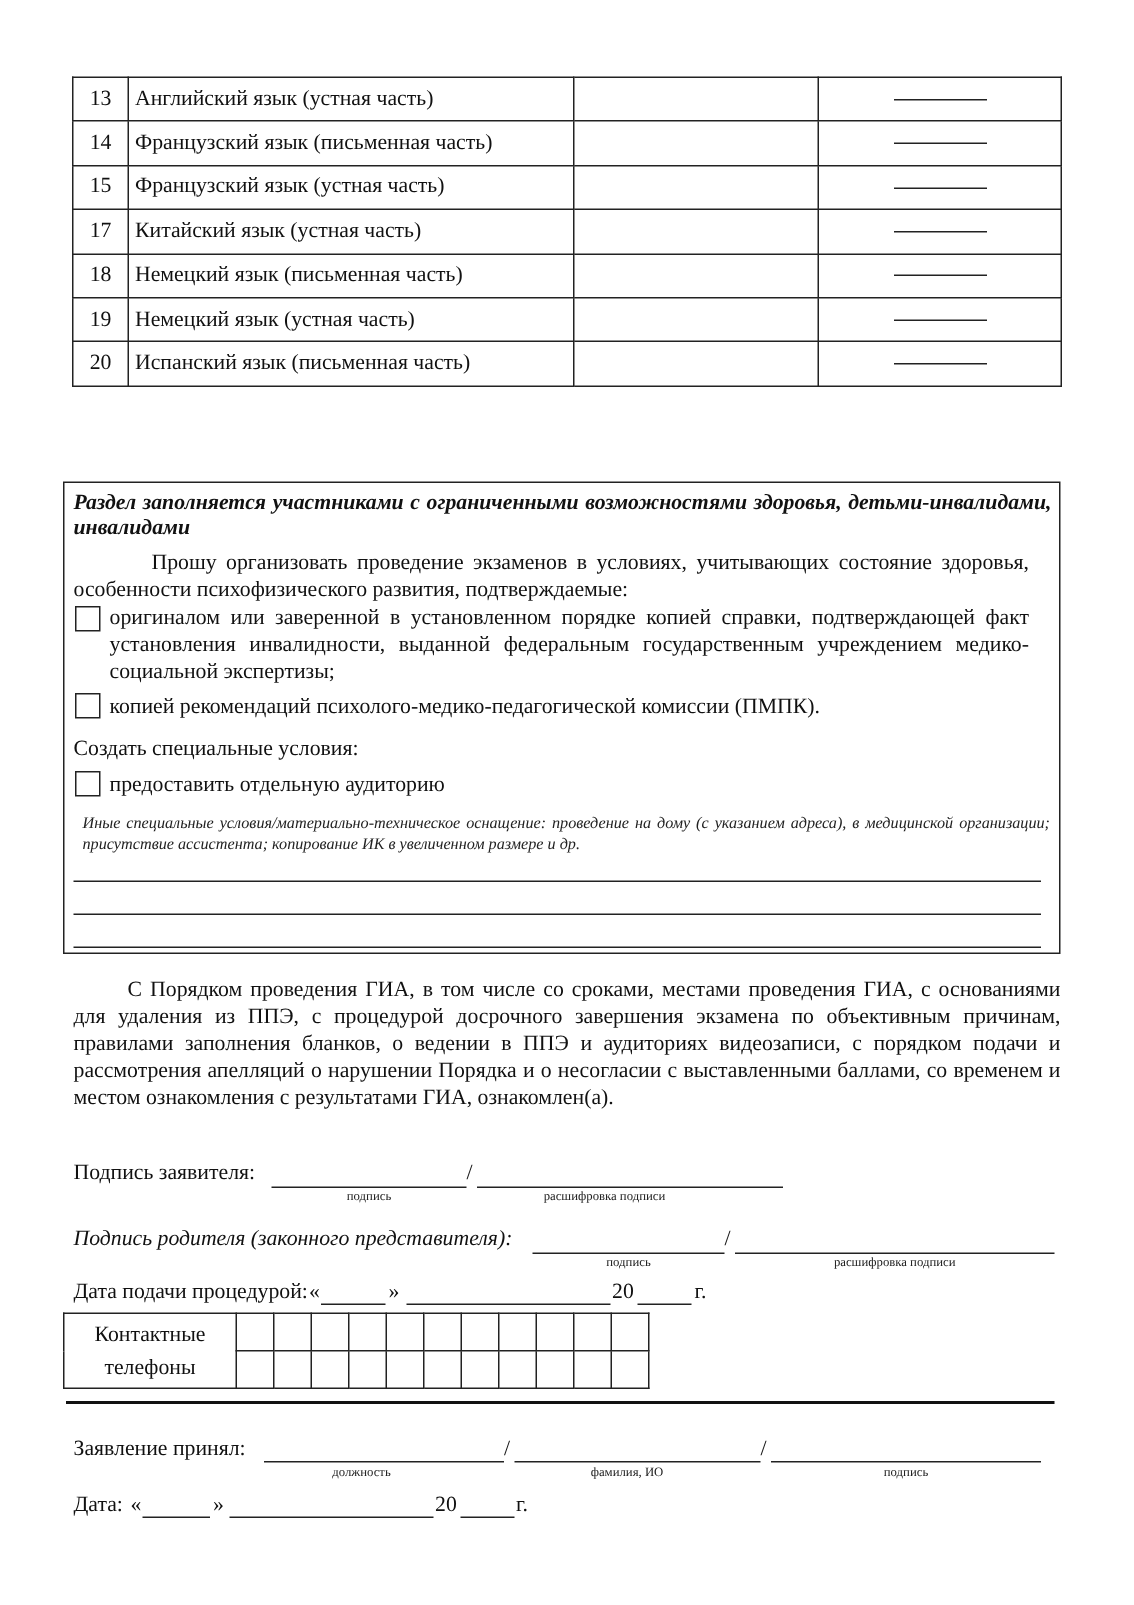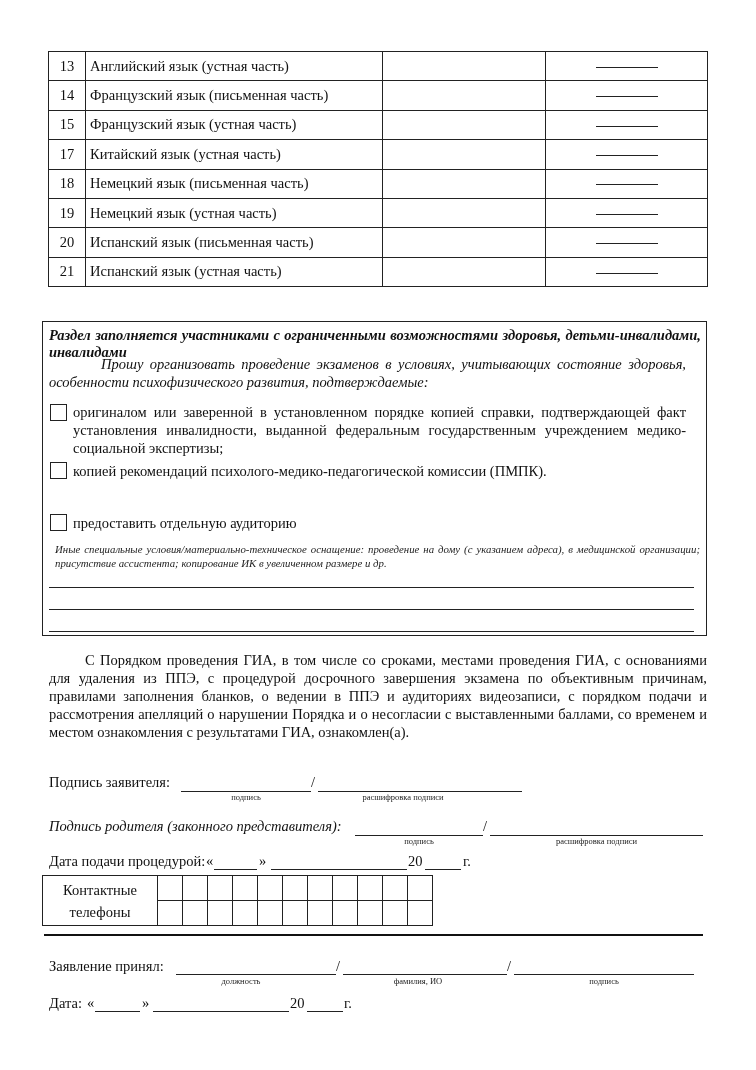--- a/index.html
+++ b/index.html
@@ -82,39 +82,34 @@
         <td class="subj">Немецкий язык (устная часть)</td>
         <td class="c3"></td>
         <td class="c4"><span class="dash"></span></td>
       </tr>
       <tr>
         <td class="num">20</td>
         <td class="subj">Испанский язык (письменная часть)</td>
         <td class="c3"></td>
         <td class="c4"><span class="dash"></span></td>
       </tr>
-      <tr>
-        <td class="num">21</td>
-        <td class="subj">Испанский язык (устная часть)</td>
-        <td class="c3"></td>
-        <td class="c4"><span class="dash"></span></td>
-      </tr>
     </tbody>
 </table>
 
 <div id="special">
   <div class="box-title">Раздел заполняется участниками с ограниченными возможностями здоровья, детьми-инвалидами, инвалидами</div>
-  <div class="para" style="left:6px; top:33px; width:637px; text-indent:52px; text-align-last:left;font-style:italic;">Прошу организовать проведение экзаменов в условиях, учитывающих состояние здоровья, особенности психофизического развития, подтверждаемые:</div>
+  <div class="para" style="left:6px; top:44px; width:637px; text-indent:52px; text-align-last:left;">Прошу организовать проведение экзаменов в условиях, учитывающих состояние здоровья, особенности психофизического развития, подтверждаемые:</div>
 
   <div class="cb" style="left:7px; top:82px;"></div>
   <div class="para" style="left:30px; top:81px; width:613px; text-align-last:left;">оригиналом или заверенной в установленном порядке копией справки, подтверждающей факт установления инвалидности, выданной федеральным государственным учреждением медико-социальной экспертизы;</div>
 
   <div class="cb" style="left:7px; top:140px;"></div>
   <div class="para" style="left:30px; top:140px; width:613px;">копией рекомендаций психолого-медико-педагогической комиссии (ПМПК).</div>
 
+  <div class="para" style="left:6px; top:168px; width:400px;">Создать специальные условия:</div>
 
   <div class="cb" style="left:7px; top:192px;"></div>
   <div class="para" style="left:30px; top:192px; width:500px;">предоставить отдельную аудиторию</div>
 
   <div class="note">Иные специальные условия/материально-техническое оснащение: проведение на дому (с указанием адреса), в медицинской организации; присутствие ассистента; копирование ИК в увеличенном размере и др.</div>
 
   <div class="fill-line" style="top:265px;"></div>
   <div class="fill-line" style="top:287px;"></div>
   <div class="fill-line" style="top:309px;"></div>
 </div>

